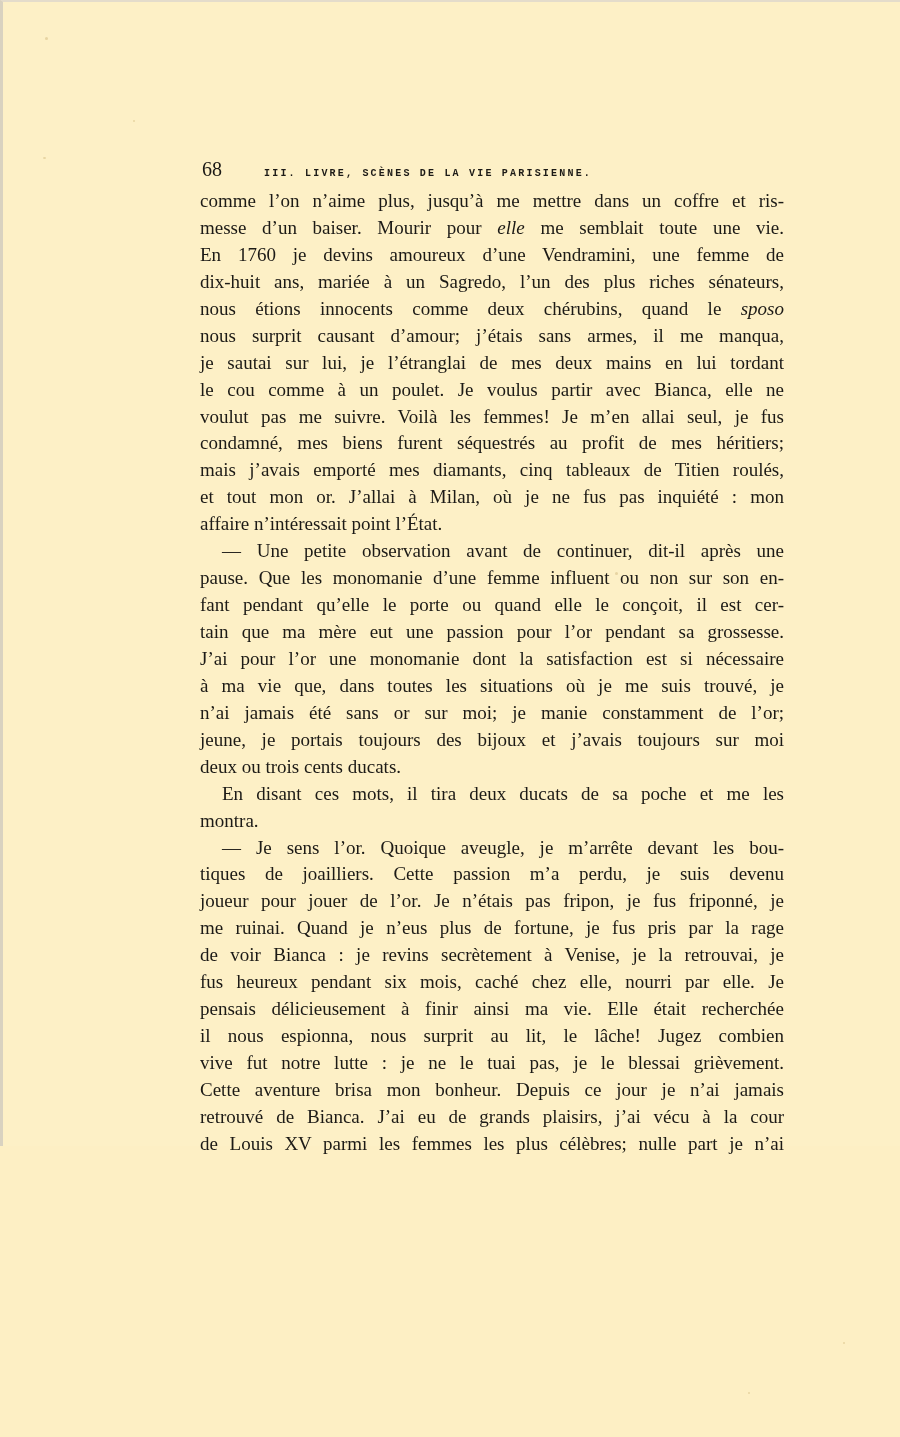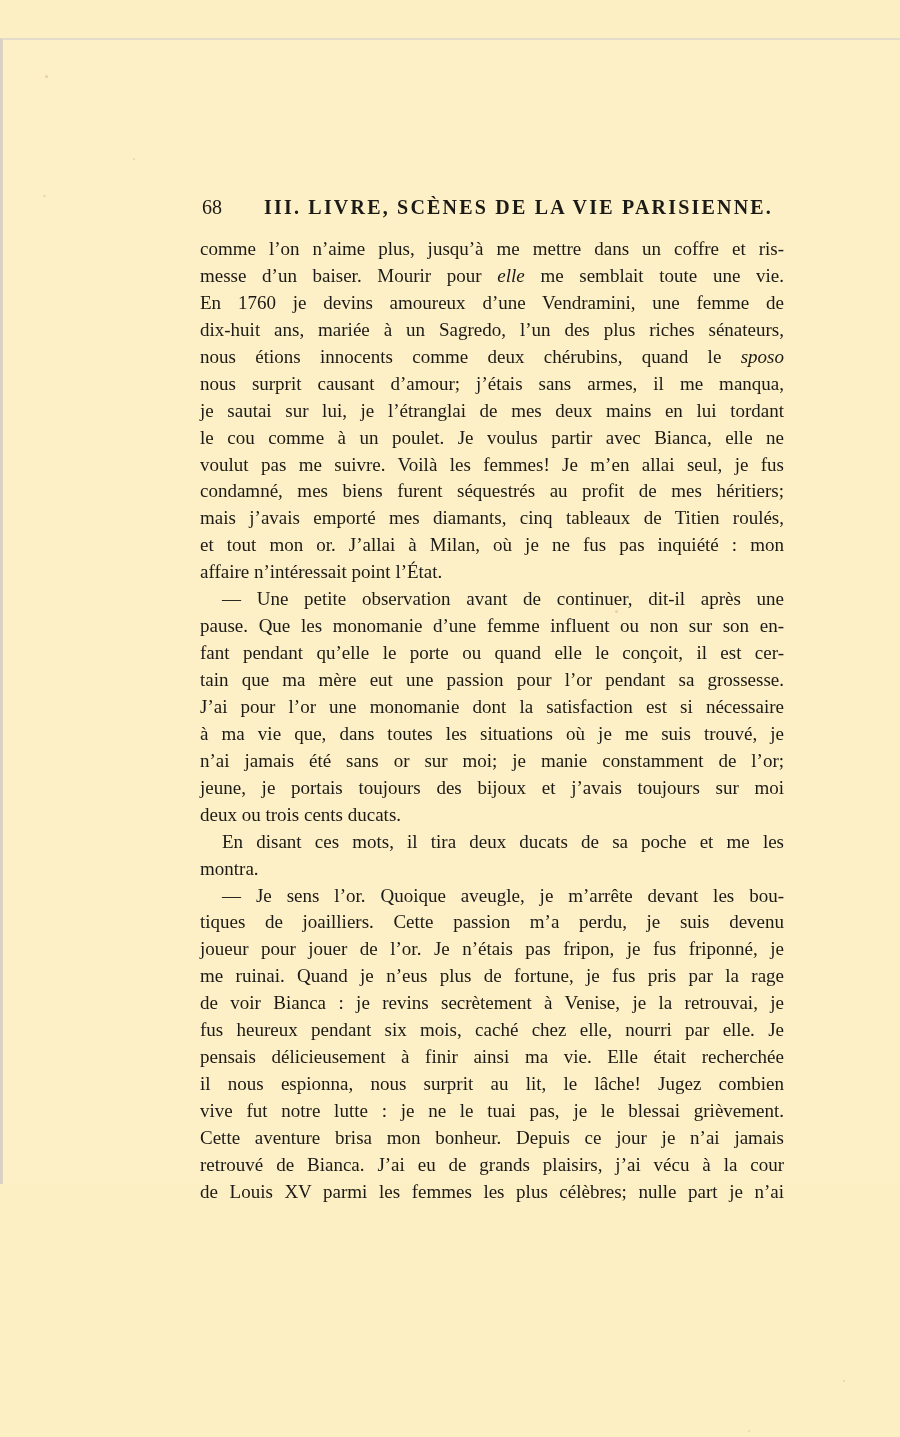--- a/index.html
+++ b/index.html
@@ -18,47 +18,46 @@
     .page {
       position: absolute;
       left: 0;
       top: 0;
       width: 900px;
       height: 1146px;
       background: #fdf0c6;
       border-left: 3px solid #d9d2c0;
       border-top: 2px solid #e4dccb;
       box-sizing: border-box;
-      margin-top: 38px;
     }
     .running-head {
       position: absolute;
       left: 199px;
       top: 156px;
       width: 582px;
       height: 30px;
       display: flex;
       align-items: baseline;
     }
     .page-number {
       font-family: "Liberation Serif", serif;
       font-size: 20px;
       width: 62px;
       letter-spacing: 0px;
     }
     .head-title {
-      font-family: Liberation Serif, serif;
-      font-size: 20px;
+      font-family: Liberation Mono, monospace;
+      font-size: 10px;
       font-weight: bold;
       letter-spacing: 2.2px;
     }
     .text-block {
       position: absolute;
       left: 197px;
-      top: 196px;
+      top: 186px;
       width: 584px;
     }
     .line {
       height: 26.95px;
       line-height: 26.95px;
       font-family: "Liberation Serif", serif;
       font-size: 19px;
       white-space: nowrap;
       text-align: justify;
       text-align-last: justify;

